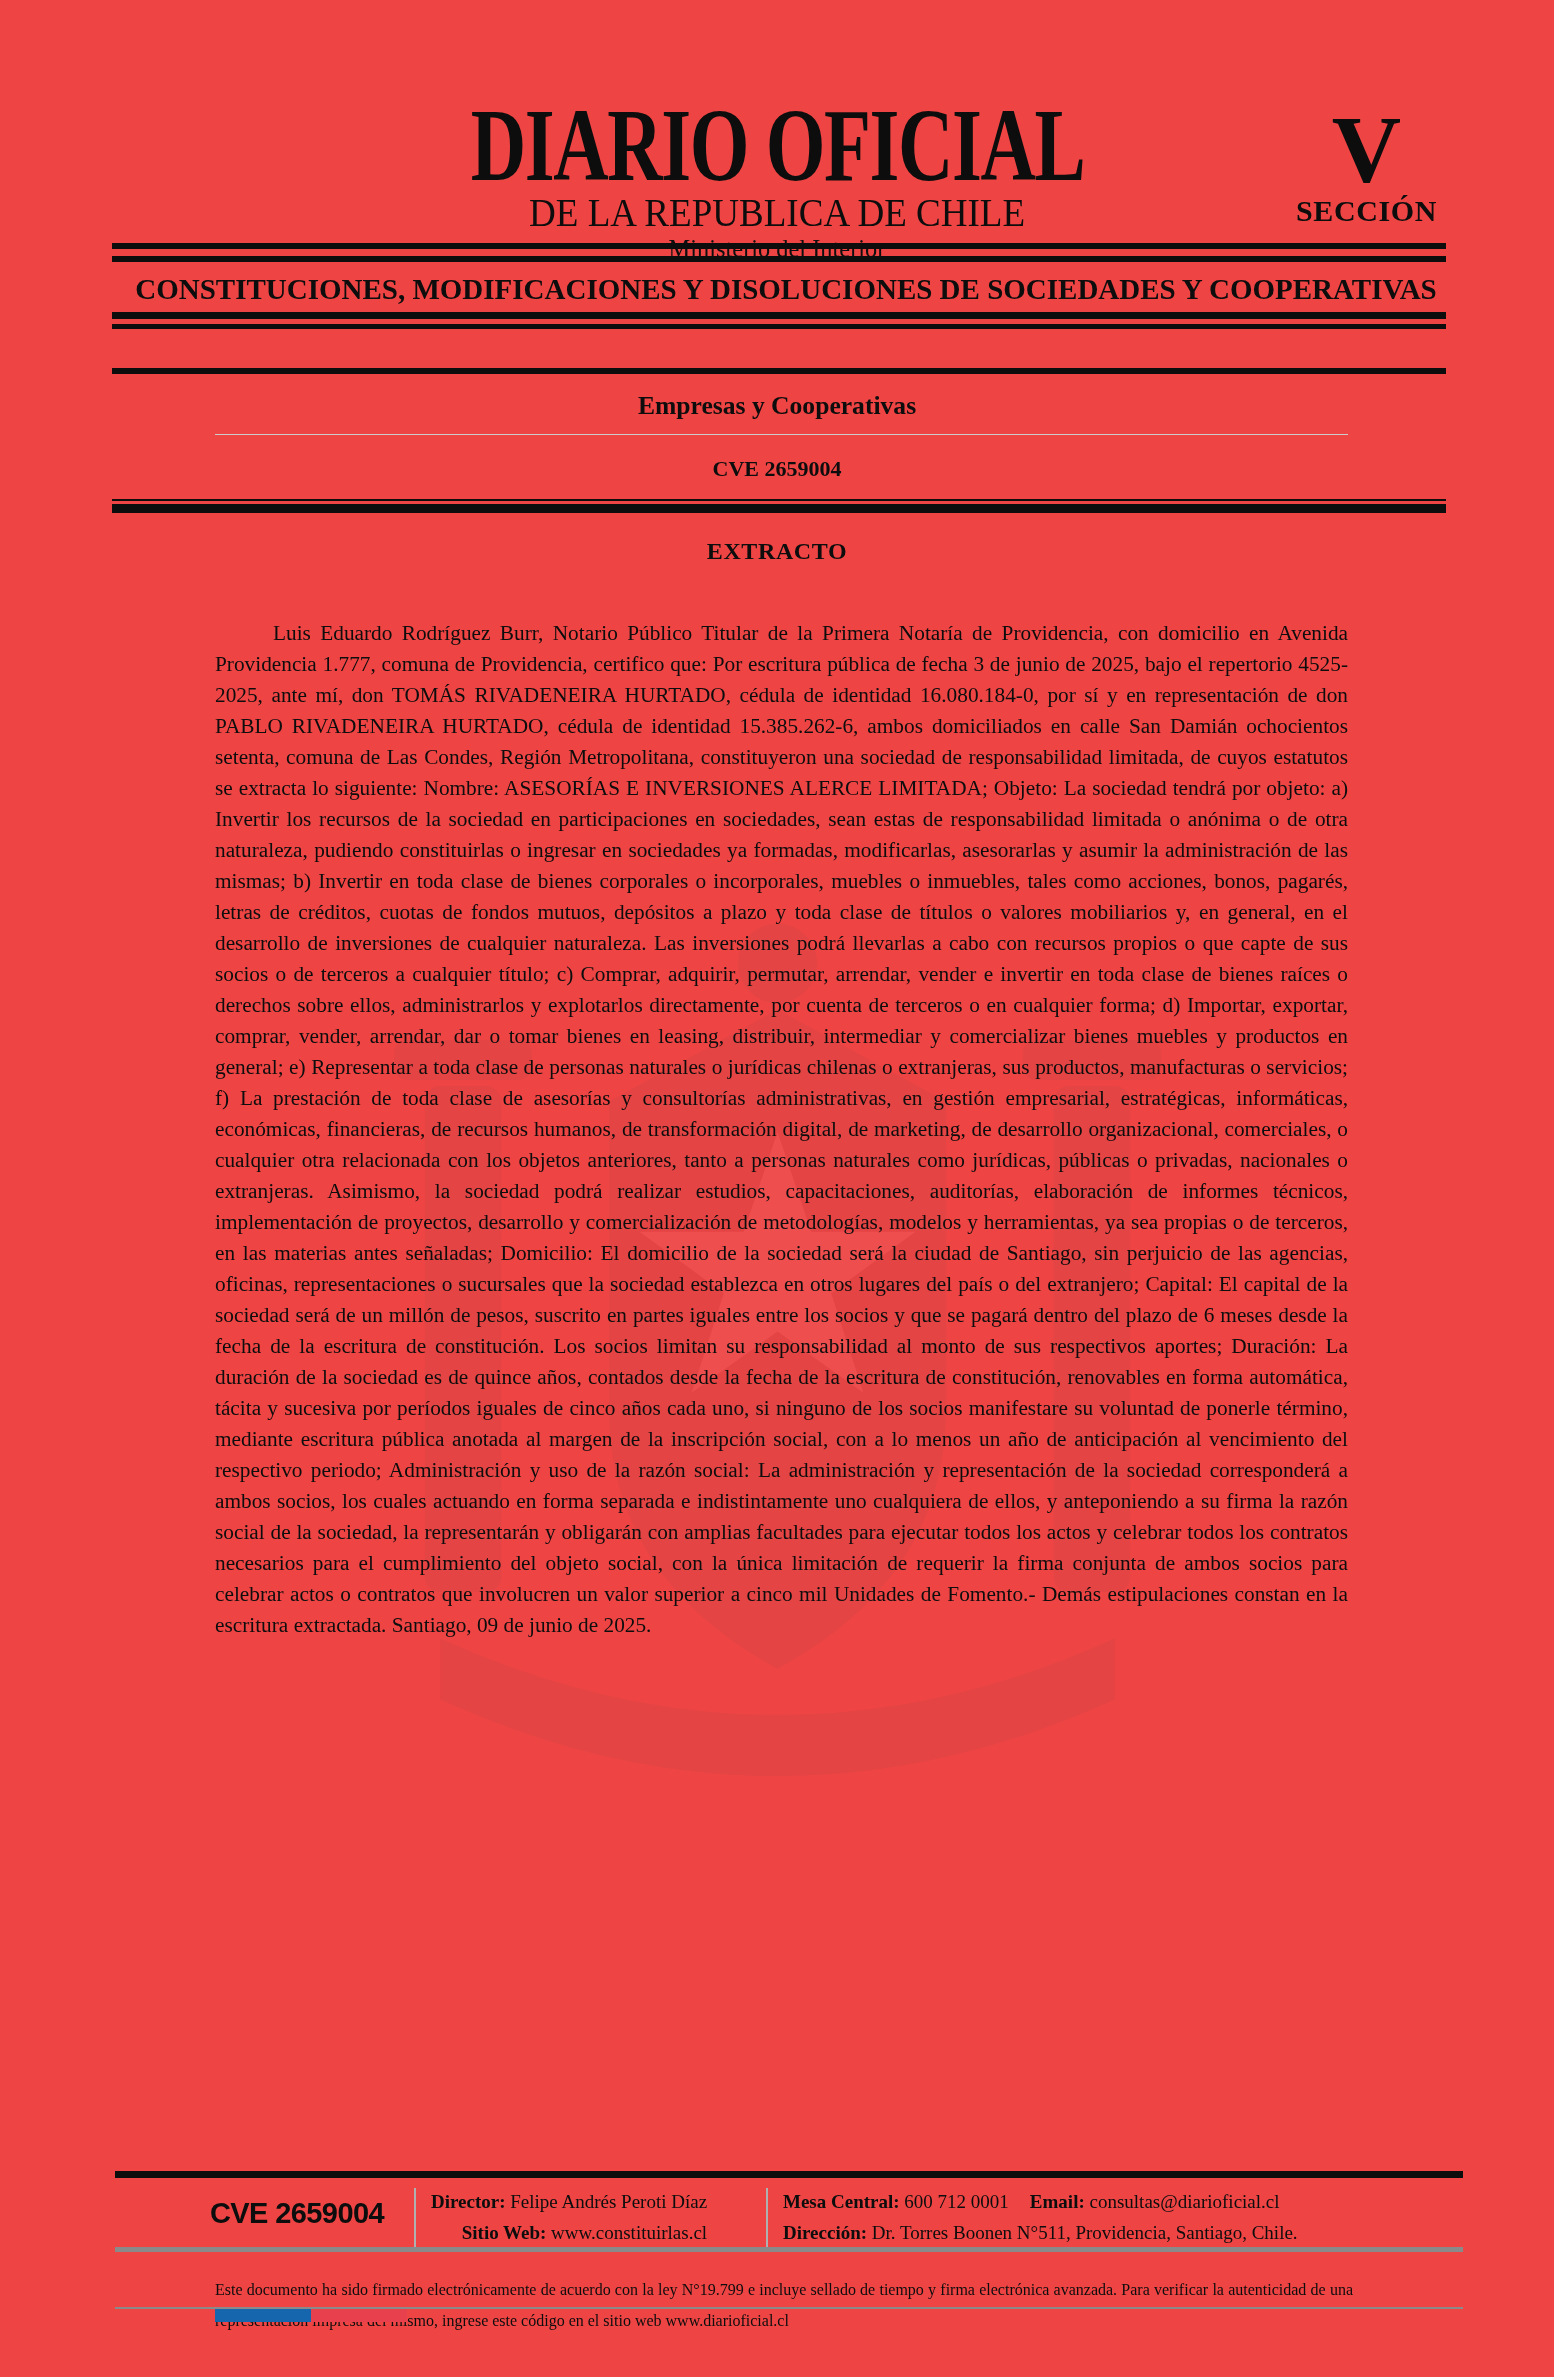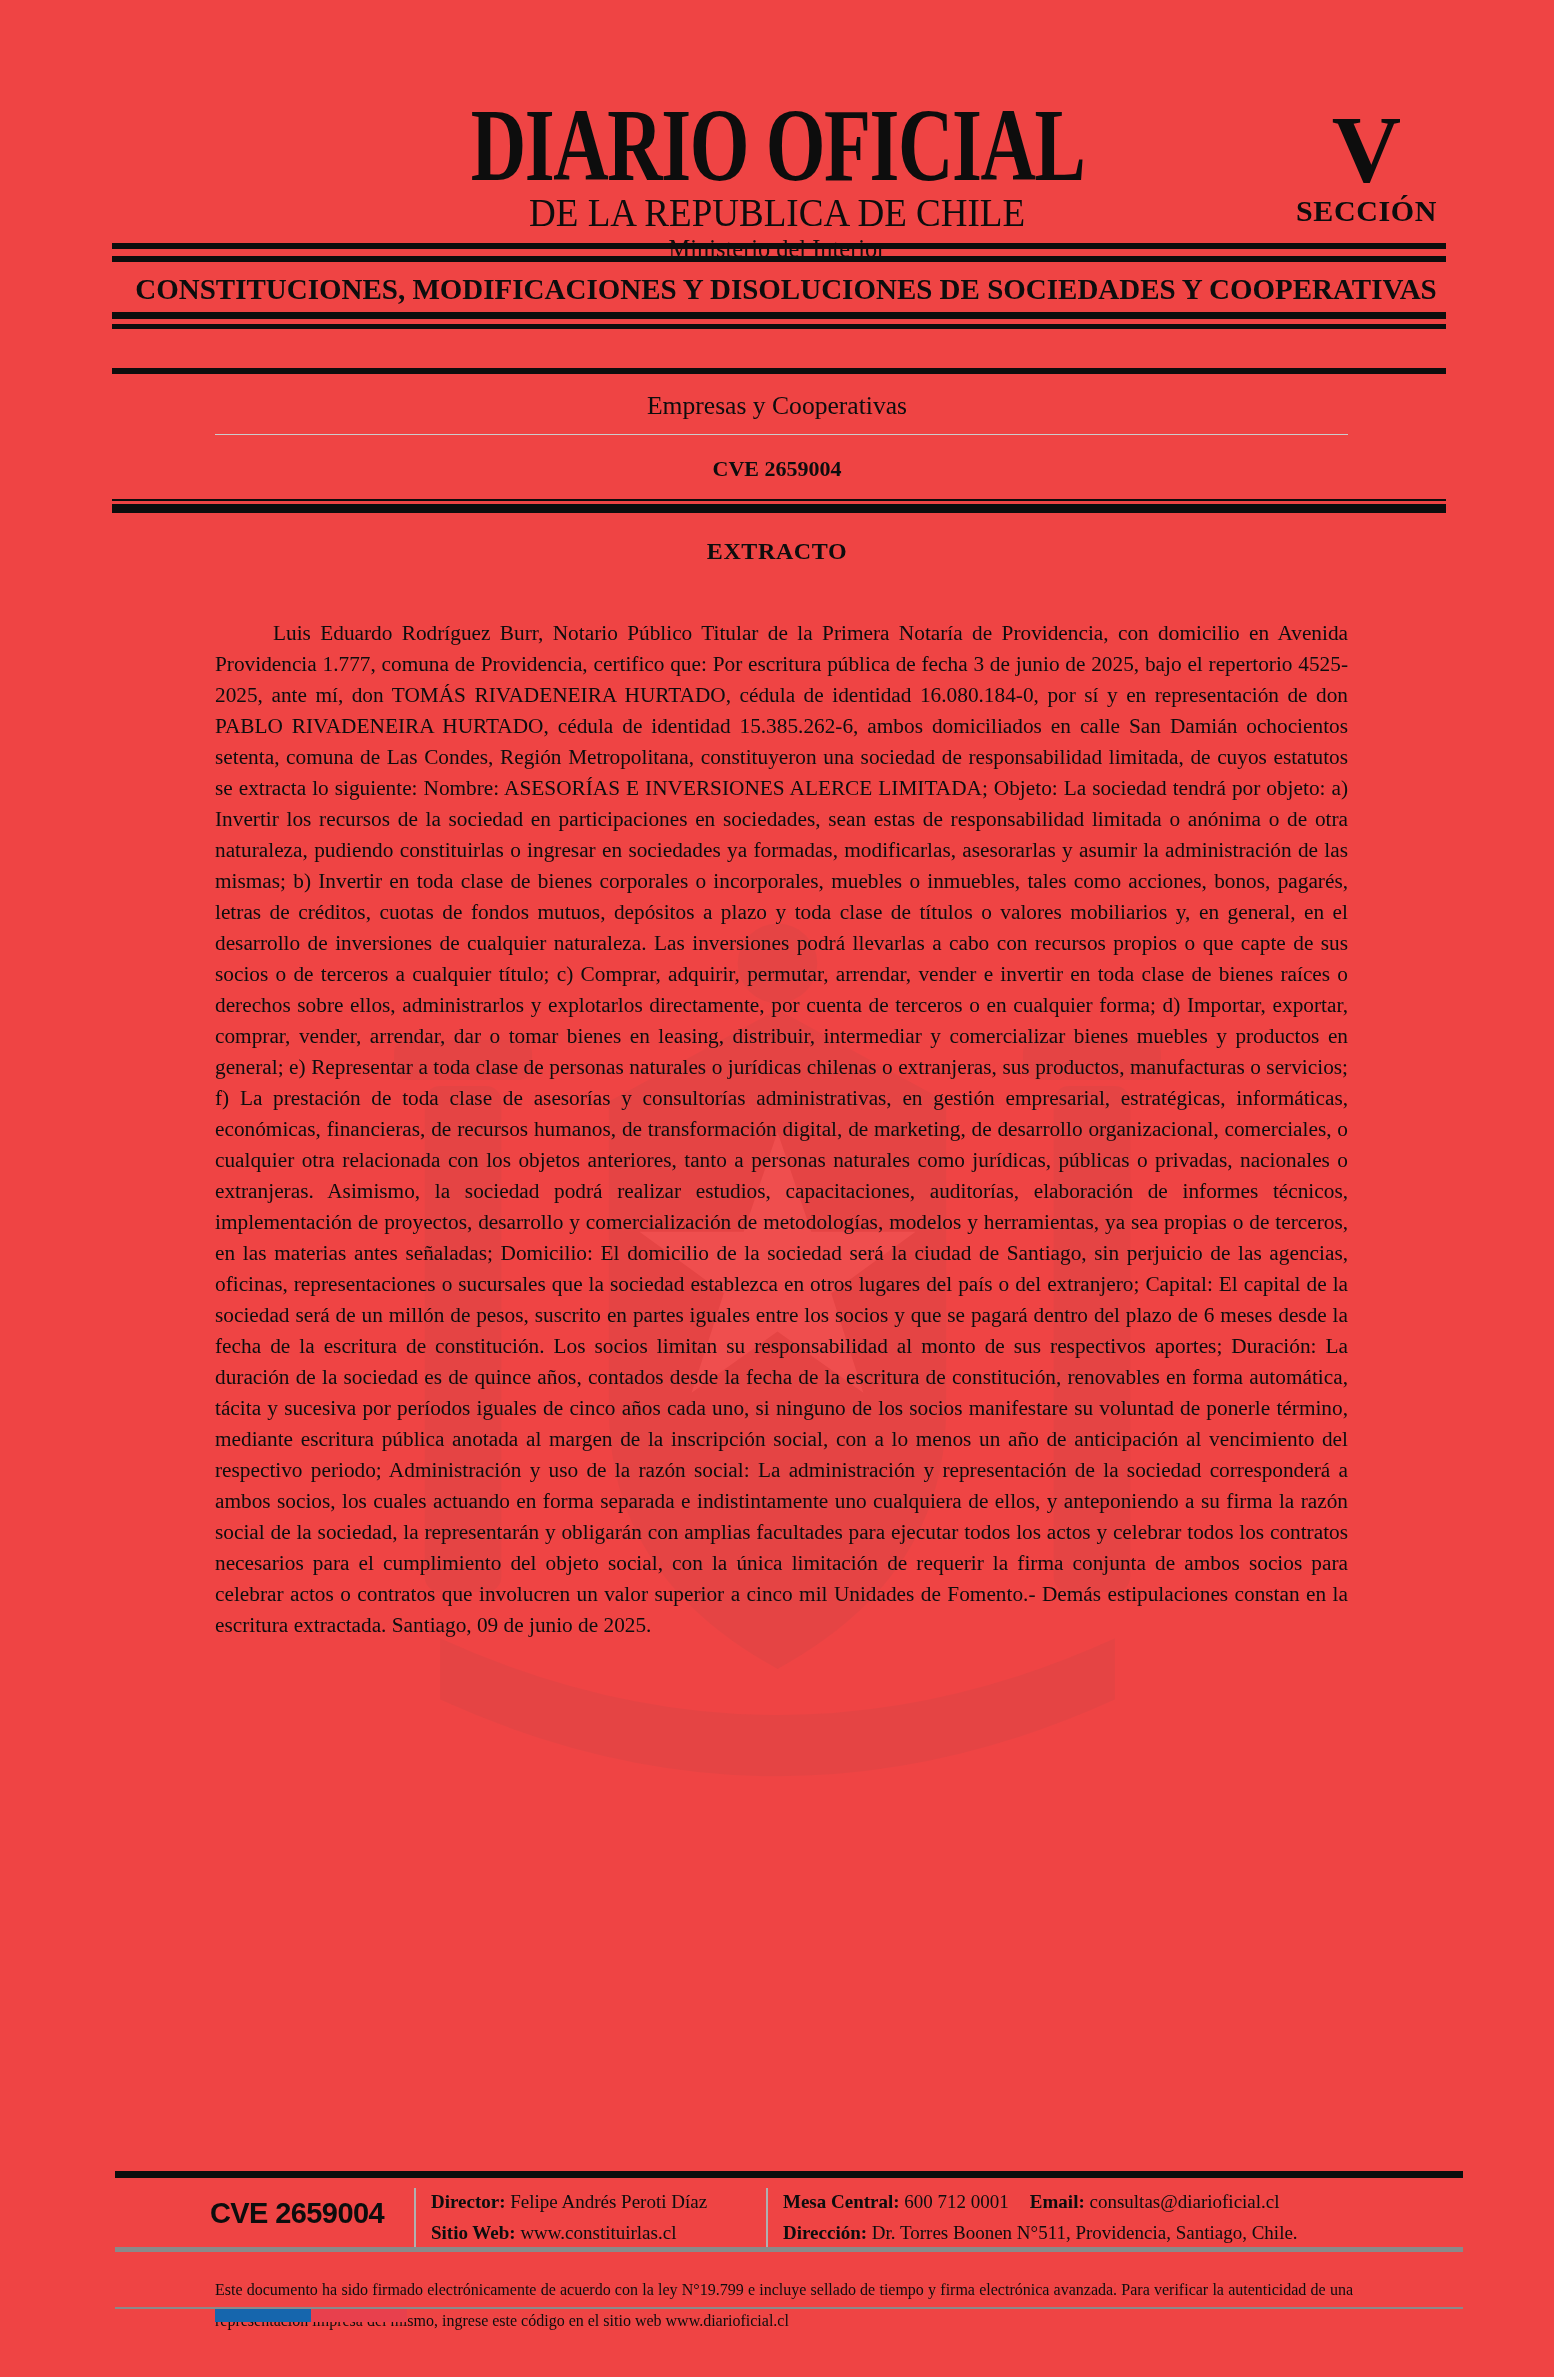--- a/index.html
+++ b/index.html
@@ -40,21 +40,21 @@
   .meta-row{position:absolute;top:337px;left:112px;width:1323px;height:37px;font-size:19.5px;}
   .meta-issue{position:absolute;left:1.2px;top:3.7px;}
   .meta-date{position:absolute;left:50%;top:3.7px;transform:translateX(-50%);}
   .meta-page{position:absolute;right:4.9px;top:3.7px;}
   .meta-sep{position:absolute;top:0;width:1.2px;height:48px;background:#555;}
   .meta-sep.s1{left:386px;}
   .meta-sep.s2{left:925px;}
   
   .section-heading{
     position:absolute;top:391px;left:0;width:100%;text-align:center;
-    font-size:25.6px;font-weight:normal;
+    font-size:25.6px;font-weight:bold;
   }
   .cve-line{
     position:absolute;top:456px;left:0;width:100%;text-align:center;
     font-size:22px;font-weight:bold;
   }
   .extracto{
     position:absolute;top:538px;left:0;width:100%;text-align:center;
     font-size:24px;font-weight:bold;letter-spacing:0.6px;
   }
   
@@ -70,21 +70,21 @@
   .footer-box{position:absolute;top:2187px;left:112px;width:1353px;height:61px;}
   .footer-cve{
     position:absolute;left:98px;top:9.8px;
     font-family:"Liberation Sans", sans-serif;
     font-size:29px;font-weight:bold;letter-spacing:-0.6px;white-space:nowrap;
   }
   .footer-sep{position:absolute;top:1.2px;width:1.8px;height:59px;background:#b0b0b0;}
   .footer-sep.f1{left:302px;}
   .footer-sep.f2{left:654px;}
   .footer-col{position:absolute;top:0;font-size:19px;line-height:30.5px;white-space:nowrap;}
-  .footer-col.c2{left:319px;}
+  .footer-col.c2{left:319px;text-align:right;}
   .footer-col.c3{left:671px;}
   .footer-col b{font-weight:bold;}
   .footer-col .gap{display:inline-block;width:21px;}
   .disclaimer{
     position:absolute;top:2259px;left:215px;width:1138px;
     font-size:16px;line-height:30.5px;text-align:justify;
   }
   .flag{position:absolute;top:2309px;left:215px;height:13.4px;display:flex;}
   .flag-blue{width:96px;height:13.4px;}
   .flag-red{width:96px;height:13.4px;}

